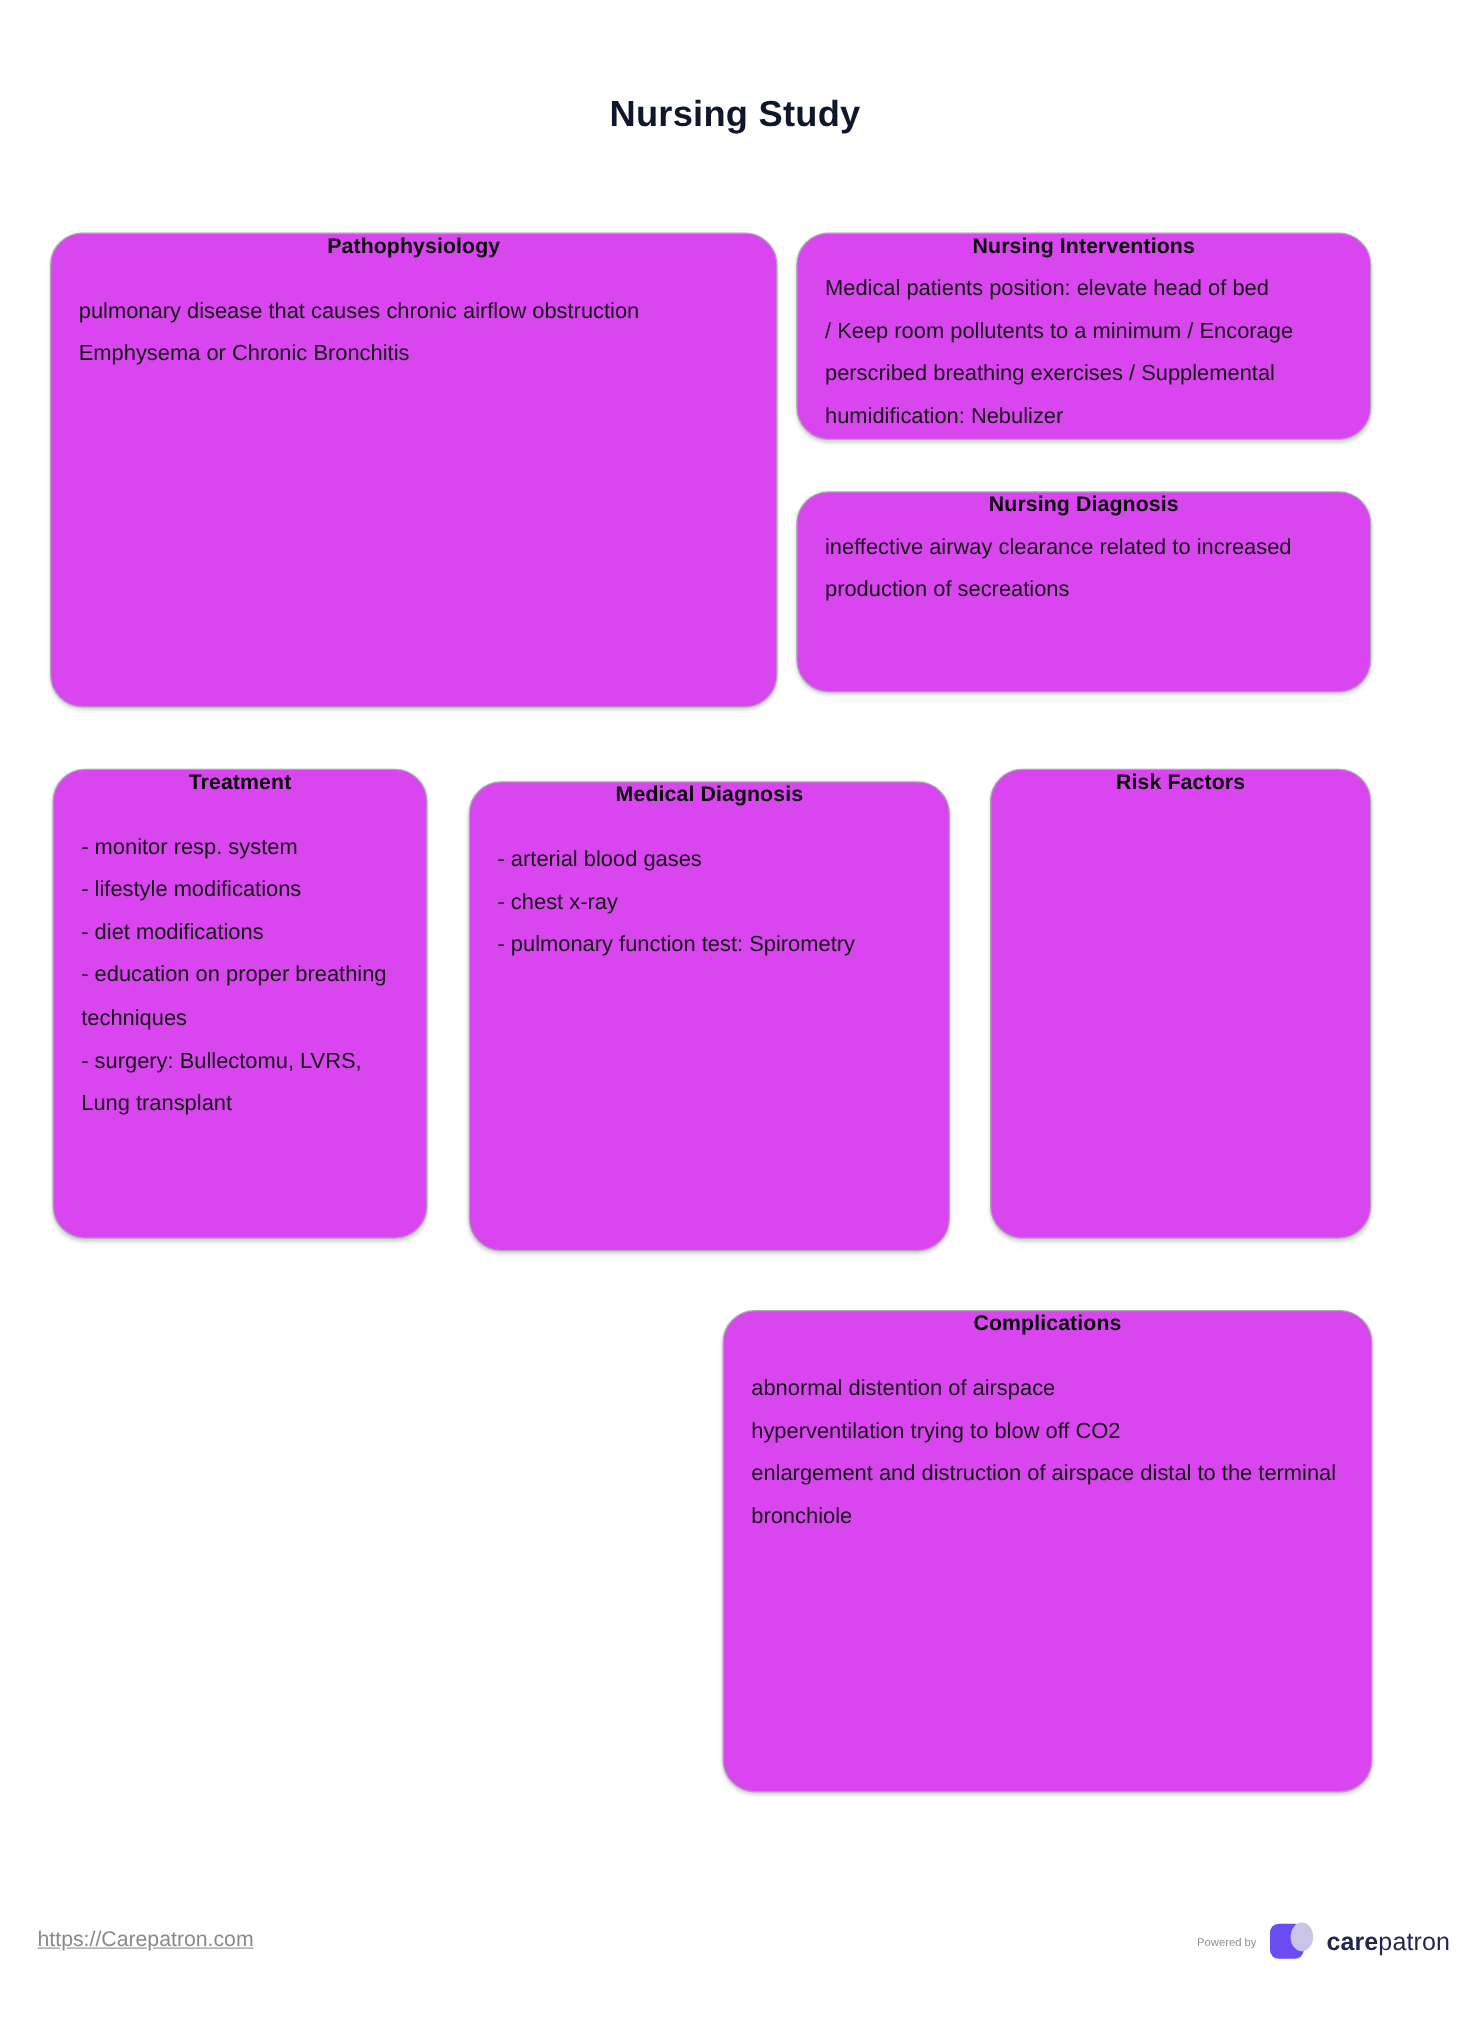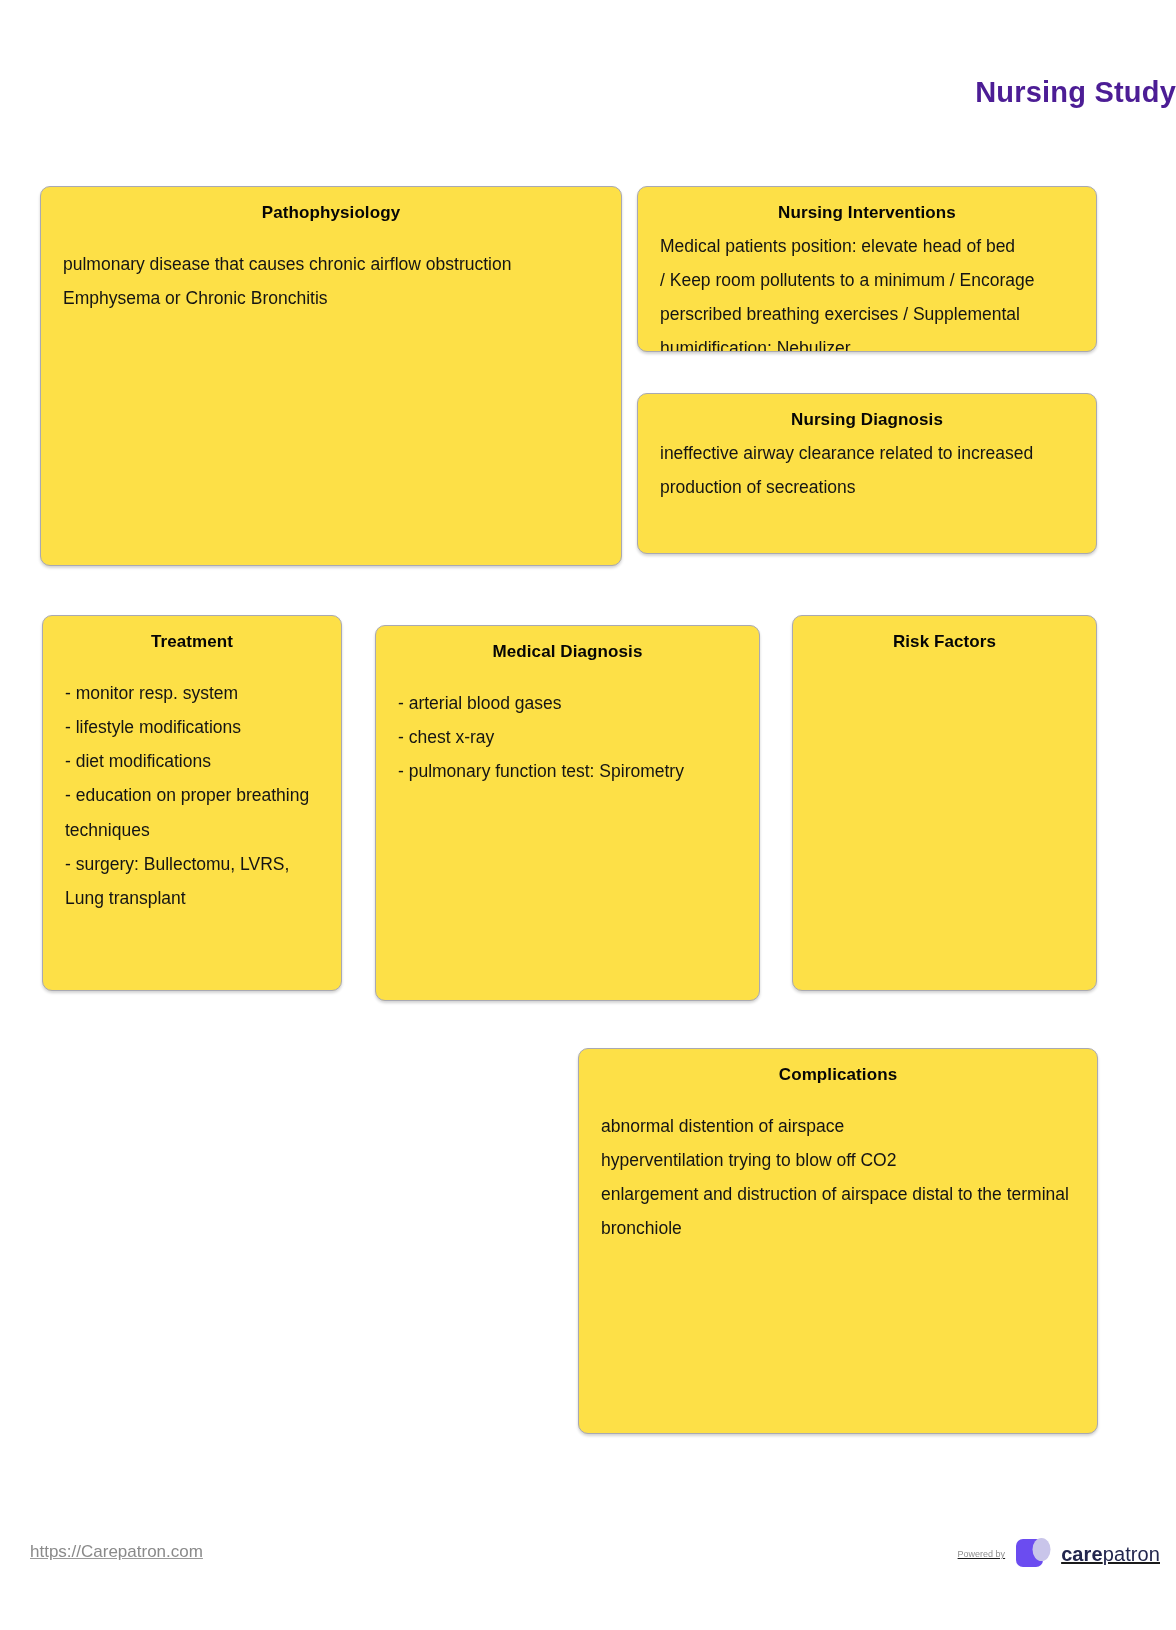--- a/index.html
+++ b/index.html
@@ -13,33 +13,33 @@
     width: 1176px;
     height: 1630px;
     background: #ffffff;
     overflow: hidden;
   }
   .doc-title {
     position: absolute;
     top: 76px;
     left: 0;
     width: 100%;
-    text-align: right;
+    text-align: center;
     font-size: 29px;
     font-weight: bold;
-    color: #4c1d95;
+    color: #0f172a;
     letter-spacing: 0.2px;
   }
   .box {
     position: absolute;
-    background: #fde047;
+    background: #d946ef;
     border: 1.5px solid #a9a9b2;
-    border-radius: 10px;
+    border-radius: 26px;
     box-shadow: 0 2px 3px rgba(0,0,0,0.18);
-    padding: 16px 22px 18px 22px;
+    padding: 0 22px 18px 22px;
     overflow: hidden;
   }
   .box h2 {
     font-size: 17px;
     font-weight: bold;
     color: #060606;
     text-align: center;
     margin-bottom: 24px;
     letter-spacing: 0.1px;
   }
@@ -70,21 +70,20 @@
     text-decoration: underline;
     text-decoration-color: #9a9a9a;
   }
   .footer-brand {
     position: absolute;
     right: 16px;
     top: 1534px;
     display: flex;
     align-items: center;
     gap: 7px;
-    text-decoration: underline;
   }
   .powered-by {
     font-size: 9px;
     color: #8f8f8f;
     margin-right: 2px;
   }
   .logo-mark { width: 40px; height: 40px; display: block; }
   .brand-word {
     font-size: 20px;
     color: #22264e;

